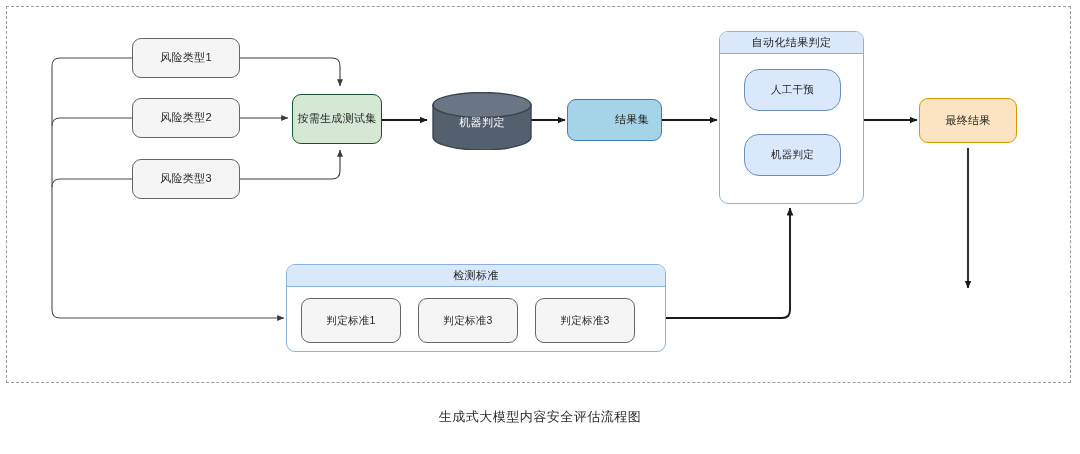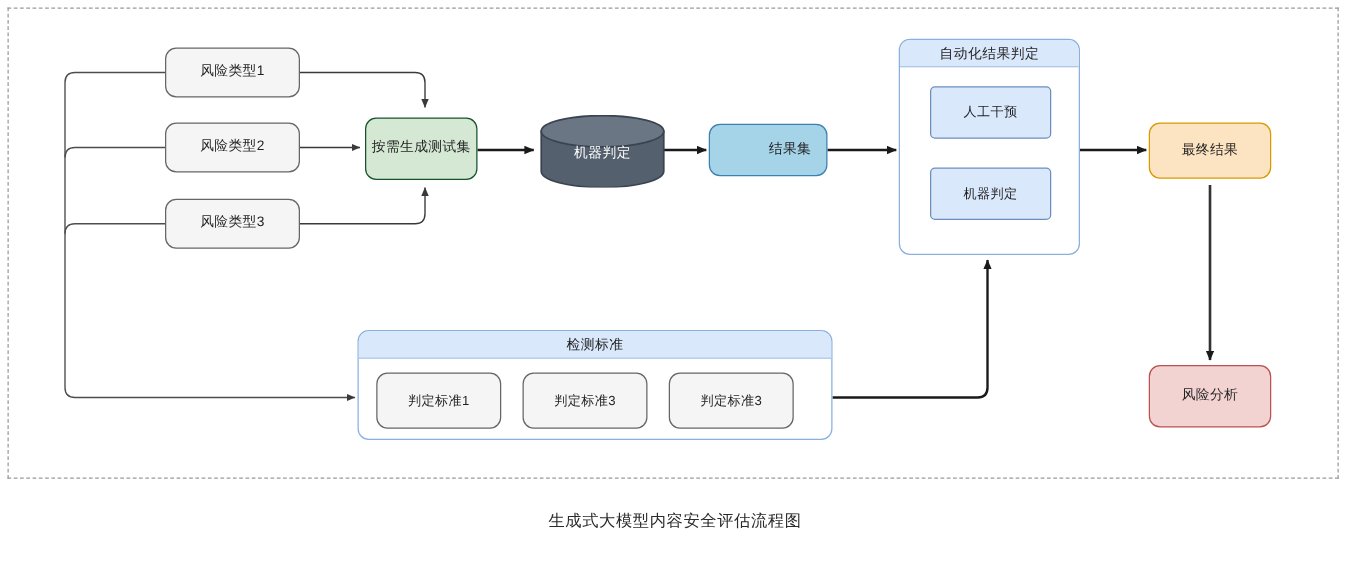--- a/index.html
+++ b/index.html
@@ -90,21 +90,21 @@
   .node-red {
     background: #f3d2d2;
     border: 1px solid #b85450;
     border-radius: 9px;
     color: #1f1f1f;
   }
 
   .node-lightblue {
     background: #dae8fc;
     border: 1px solid #6c8ebf;
-    border-radius: 4px;
+    border-radius: 15px;
     color: #1f1f1f;
   }
 
   
   .cylinder {
     position: absolute;
     z-index: 3;
   }
   .cyl-label {
     position: absolute;
@@ -247,23 +247,20 @@
       <div class="child node-lightblue" style="left:24px; top:80px; width:97px; height:42px;">
         <span>机器判定</span>
       </div>
     </div>
   </div>
 
   <div class="node node-orange" style="left:919px; top:98px; width:98px; height:45px;">
     <span>最终结果</span>
   </div>
 
-  <div class="node node-red" style="left:919px; top:292px; width:98px; height:50px;">
-    <span>风险分析</span>
-  </div>
 
   <div class="group" style="left:286px; top:264px; width:380px; height:88px;">
     <div class="group-header">检测标准</div>
     <div class="group-body" style="height:65px;">
       <div class="child node-gray" style="left:14px; top:11px; width:100px; height:45px;">
         <span>判定标准1</span>
       </div>
       <div class="child node-gray" style="left:131px; top:11px; width:100px; height:45px;">
         <span>判定标准3</span>
       </div>

